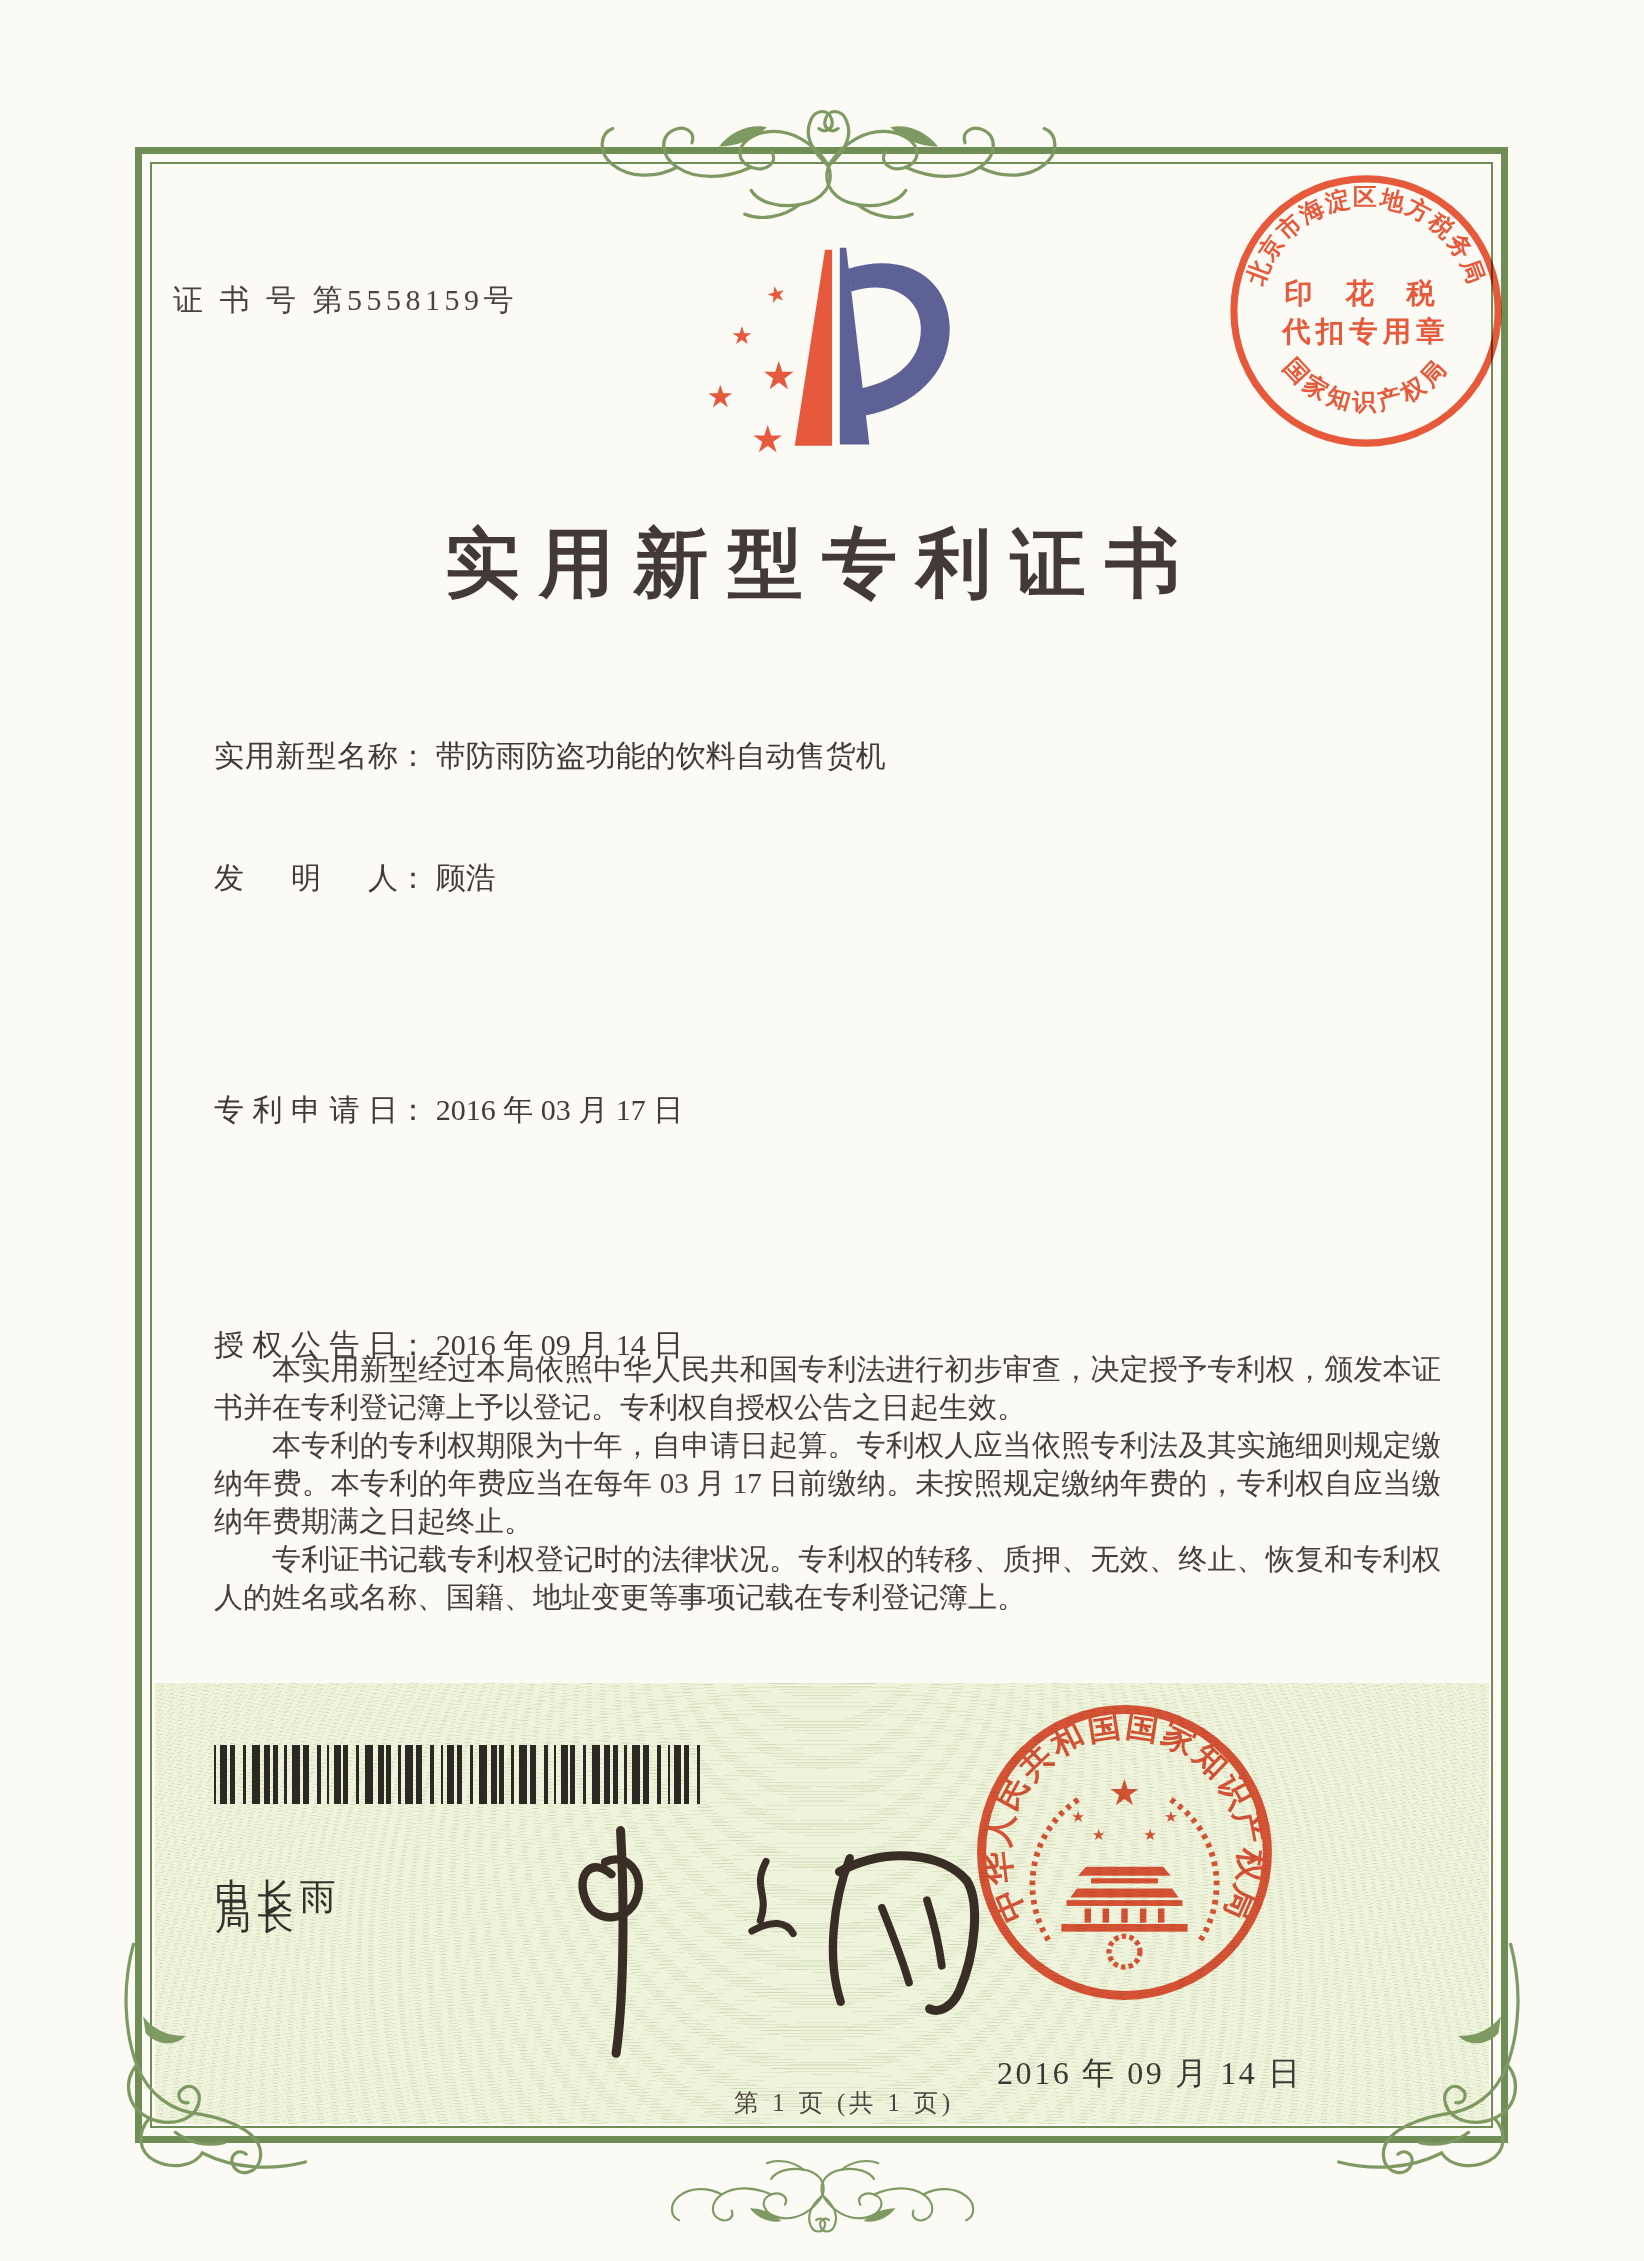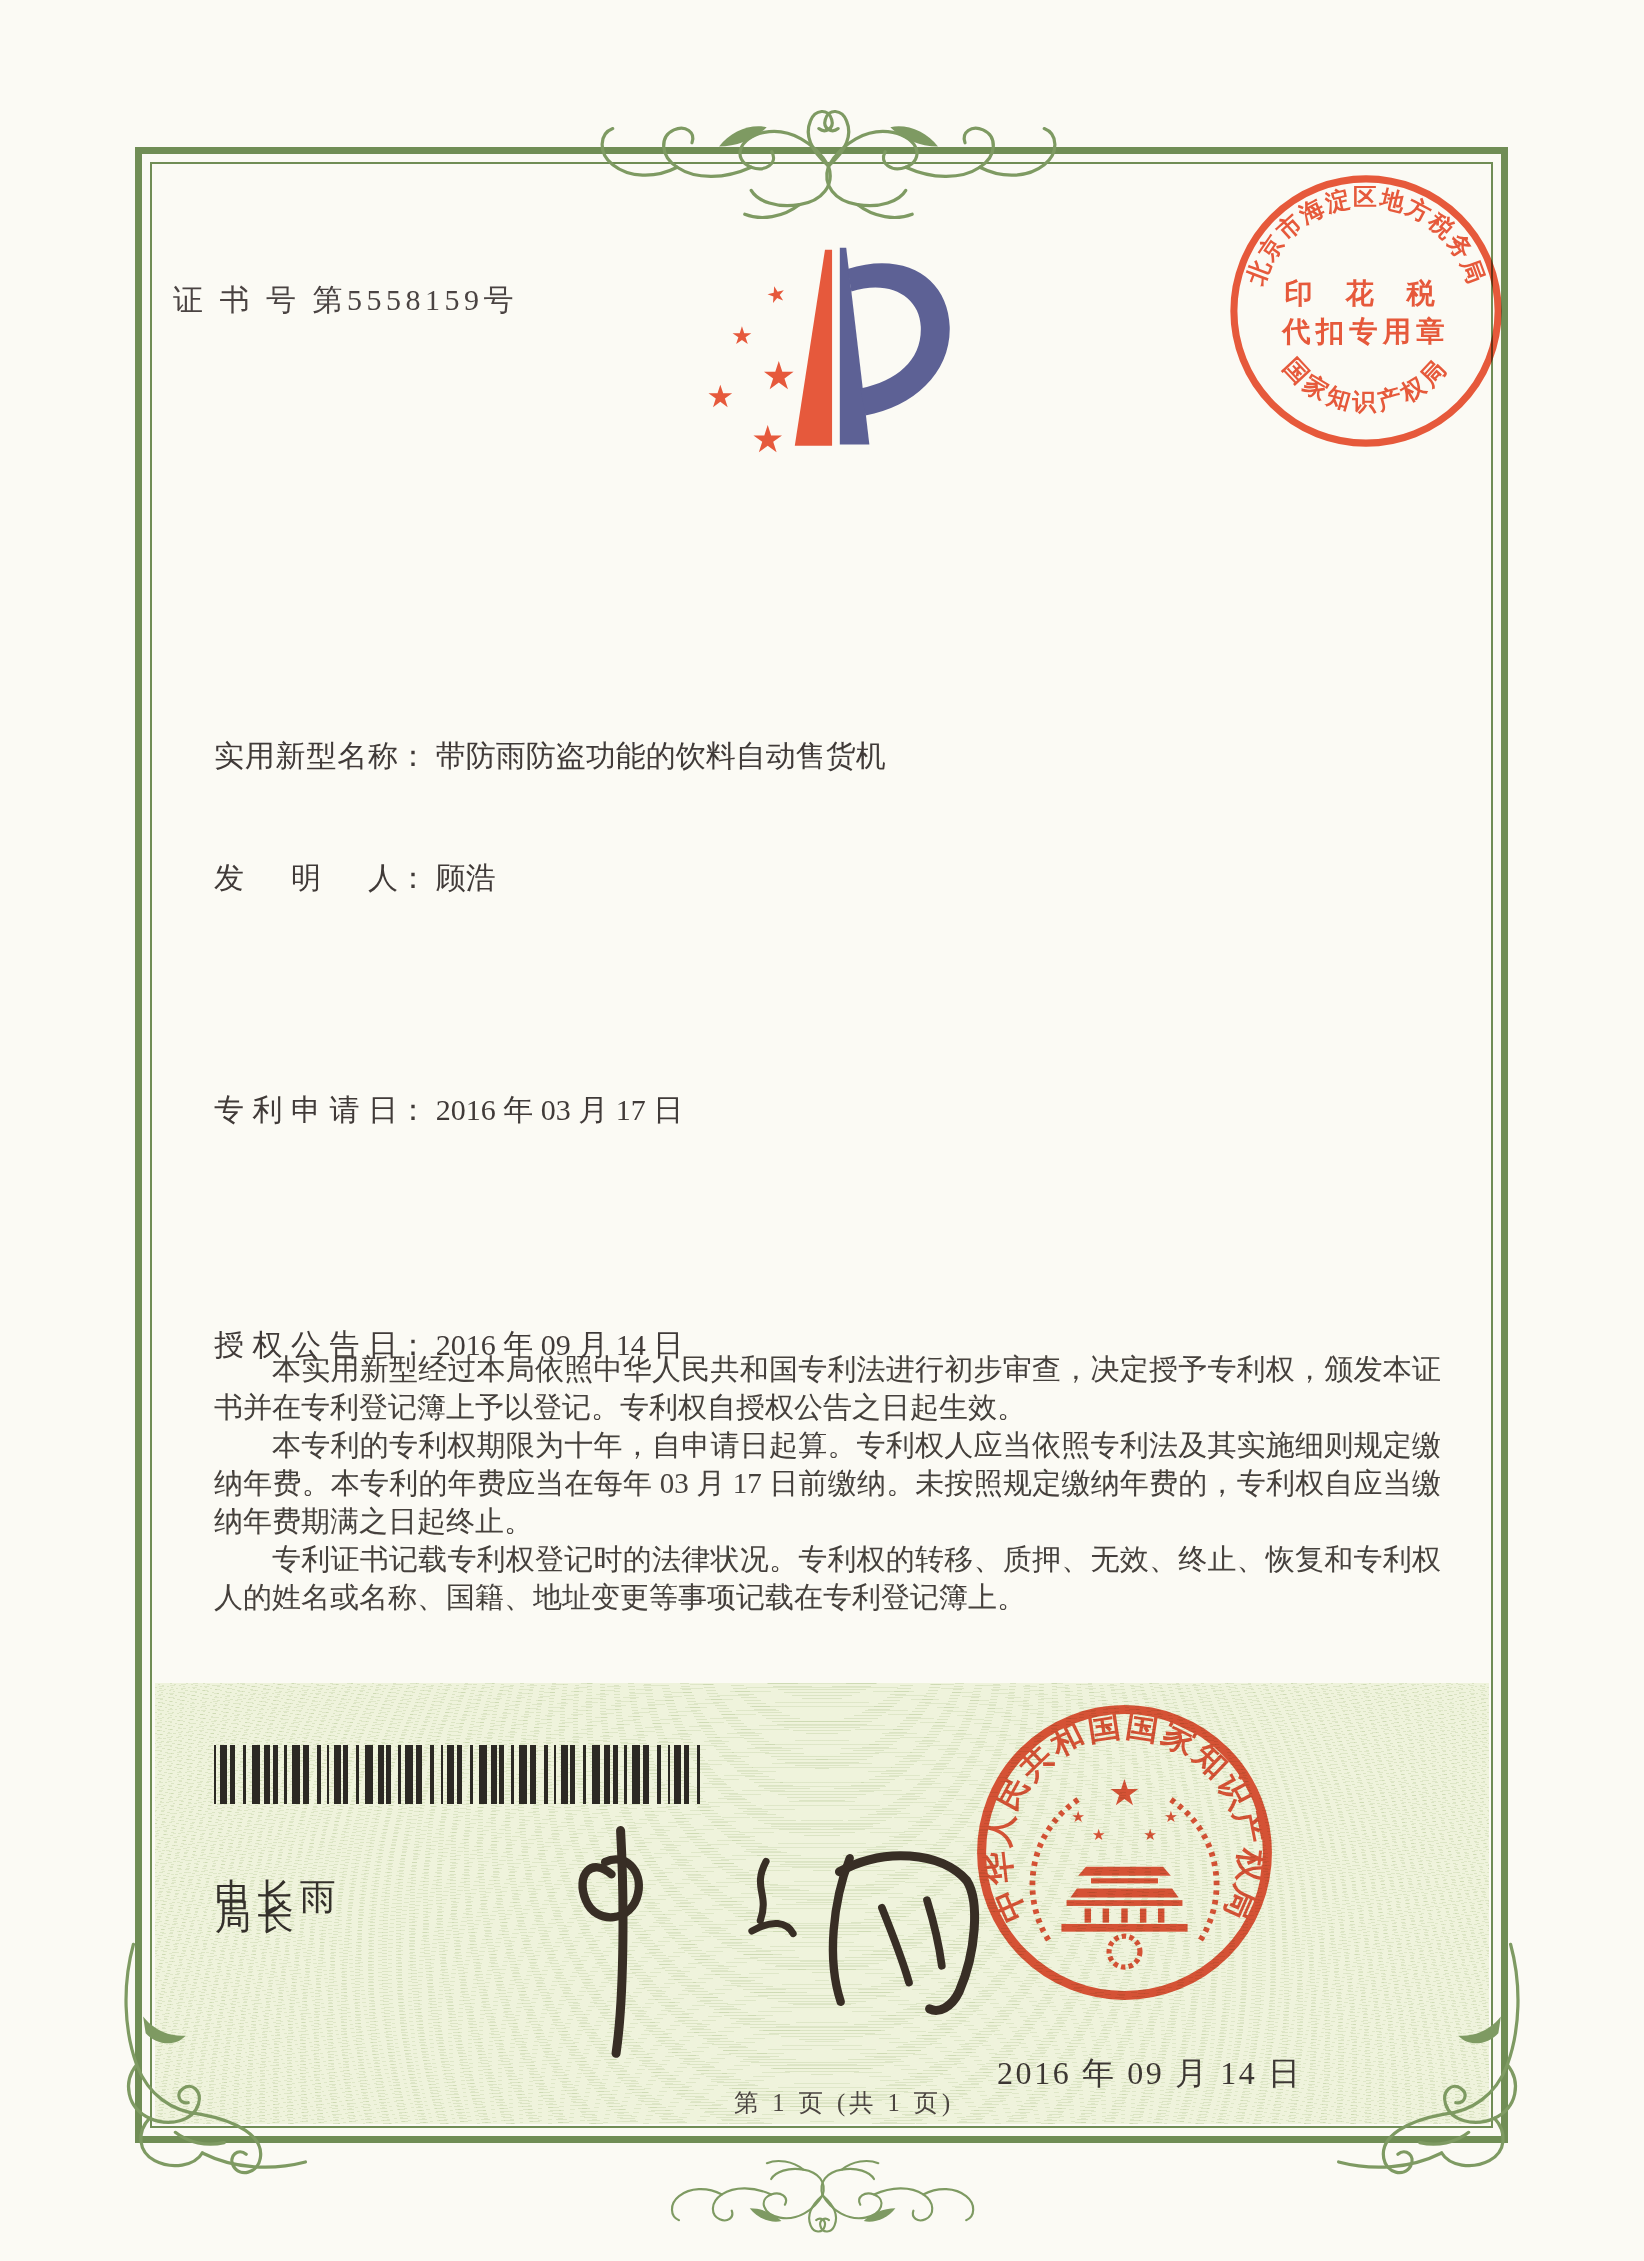--- a/index.html
+++ b/index.html
@@ -117,20 +117,21 @@
         <textPath href="#taxTopArc" startOffset="50%" text-anchor="middle">北京市海淀区地方税务局</textPath>
       </text>
       <text font-size="37" fill="#ea5b3d" font-weight="700" letter-spacing="6">
         <textPath href="#taxBotArc" startOffset="50%" text-anchor="middle">国家知识产权局</textPath>
       </text>
       <text x="225" y="212" font-size="44" fill="#ea5b3d" font-weight="700" letter-spacing="20" text-anchor="middle">印 花 税</text>
       <text x="225" y="272" font-size="44" fill="#ea5b3d" font-weight="700" letter-spacing="8" text-anchor="middle">代扣专用章</text>
     </svg>
   </div>
 
+  <div class="abs title">实用新型专利证书</div>
 
   <div class="abs field" style="top:709px">
     <span class="flabel">实用新型名称</span><span>：</span><span class="fvalue">带防雨防盗功能的饮料自动售货机</span>
   </div>
   <div class="abs field" style="top:831px">
     <span class="flabel">发明人</span><span>：</span><span class="fvalue">顾浩</span>
   </div>
   <div class="abs field" style="top:1063px">
     <span class="flabel">专利申请日</span><span>：</span><span class="fvalue">2016 年 03 月 17 日</span>
   </div>

